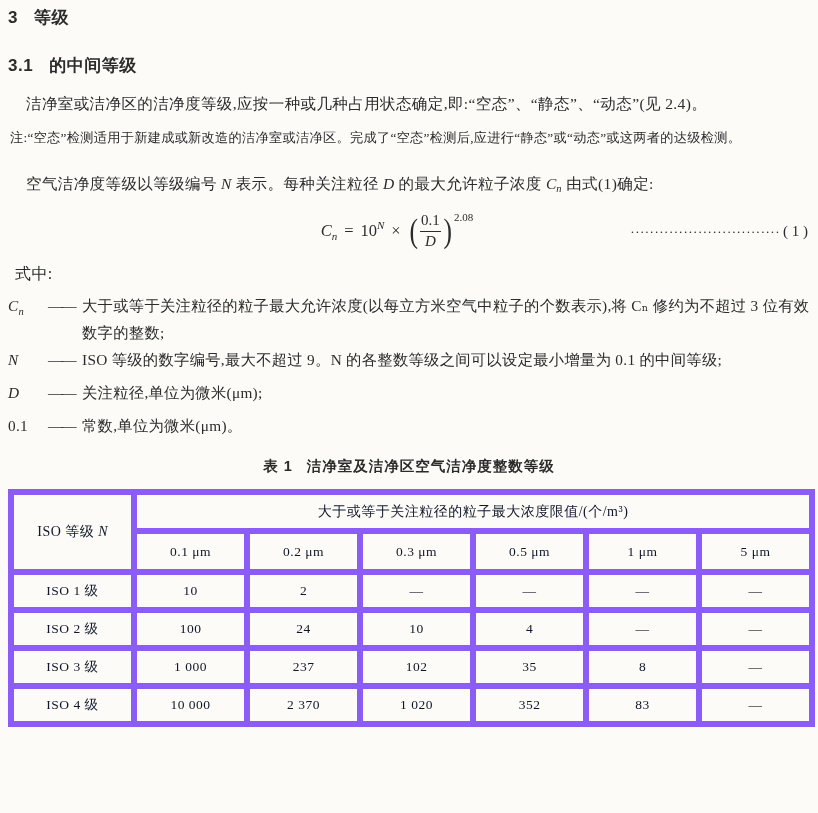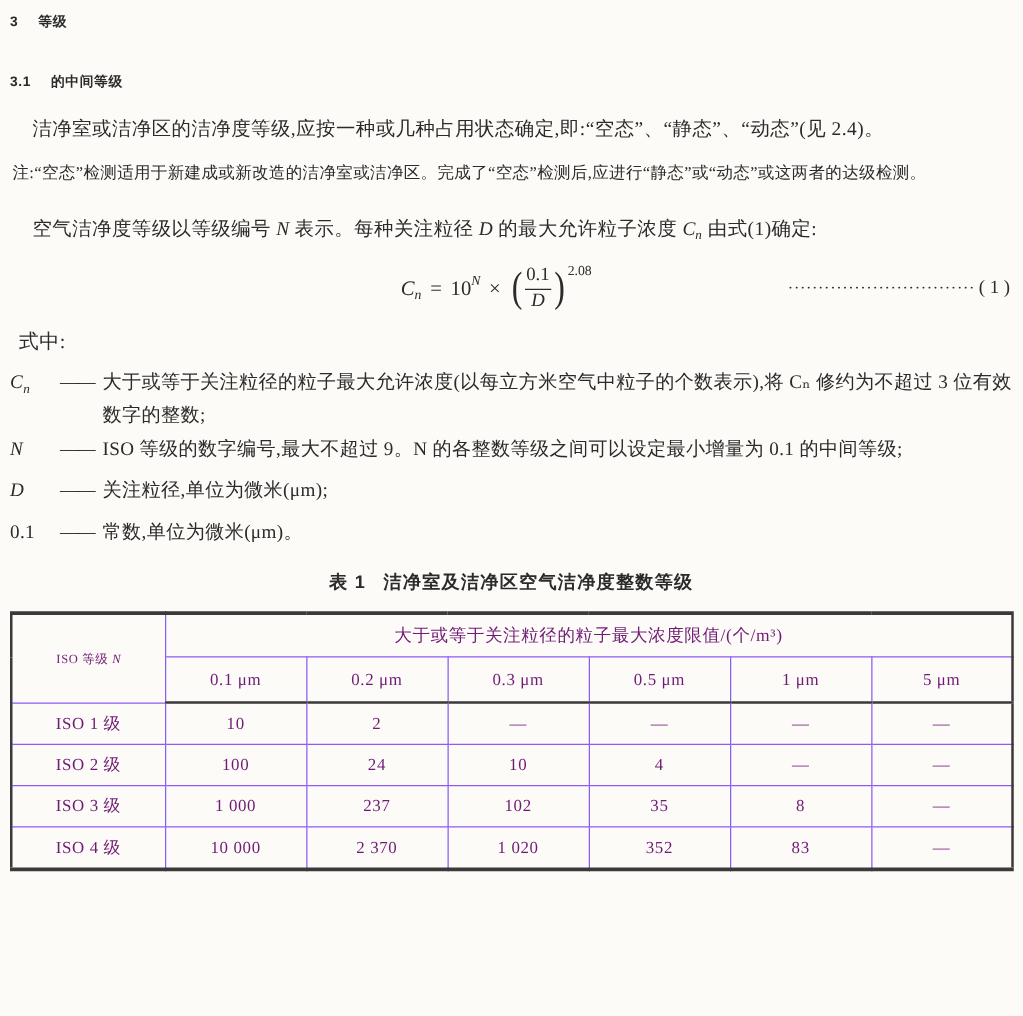--- a/index.html
+++ b/index.html
@@ -9,21 +9,21 @@
     overflow: hidden;
     color: #2b2b2b;
     font-family: "Liberation Serif", "DejaVu Serif", serif;
     -webkit-font-smoothing: antialiased;
   }
   .page { padding: 6px 8px 0 8px; width: 802px; }
 
   
   .sec-heading {
     font-family: "Liberation Sans", "DejaVu Sans", sans-serif;
-    font-weight: bold; font-size: 11px; line-height: 20px;
+    font-weight: bold; font-size: 17px; line-height: 20px;
     letter-spacing: 0.5px;
   }
   .sec-heading .sec-num { margin-right: 16px; }
   #sec3-heading { margin-top: 2px; }
   #sec31-heading { margin-top: 28px; }
   #sec32-heading { margin-top: 20px; }
 
   
   .para {
     font-size: 15.5px; line-height: 22px; letter-spacing: 0.4px;
@@ -83,25 +83,25 @@
   .table-caption .cap-label { margin-right: 14px; }
 
   
   table.iso-table {
     margin-top: 13px; border-collapse: collapse; table-layout: fixed;
     width: 802px;
     border: 2px solid #3a3a3a; border-top-width: 3px; border-bottom-width: 3px;
     font-size: 13.5px;
   }
   table.iso-table td {
-    border: 1px solid #8b5cf6; text-align: center; vertical-align: middle;
-    padding: 0; font-family: "Liberation Serif", serif; color: #701a75;
+    border: 6px solid #8b5cf6; text-align: center; vertical-align: middle;
+    padding: 0; font-family: "Liberation Serif", serif; color: #0f172a;
     letter-spacing: 0.5px;
   }
-  td.corner-cell { font-size: 10px; letter-spacing: 0.5px; }
+  td.corner-cell { font-size: 14px; letter-spacing: 0.5px; }
   td.span-head { height: 33px; font-size: 14px; letter-spacing: 1px; }
   tr.subhead-row td { height: 35px; border-bottom: 2.5px solid #3a3a3a; }
   tr.data-row td { height: 32px; }
   .dash-cell { color: #555; }
 </style>
 </head>
 <body>
 
 <div class="page">
 

